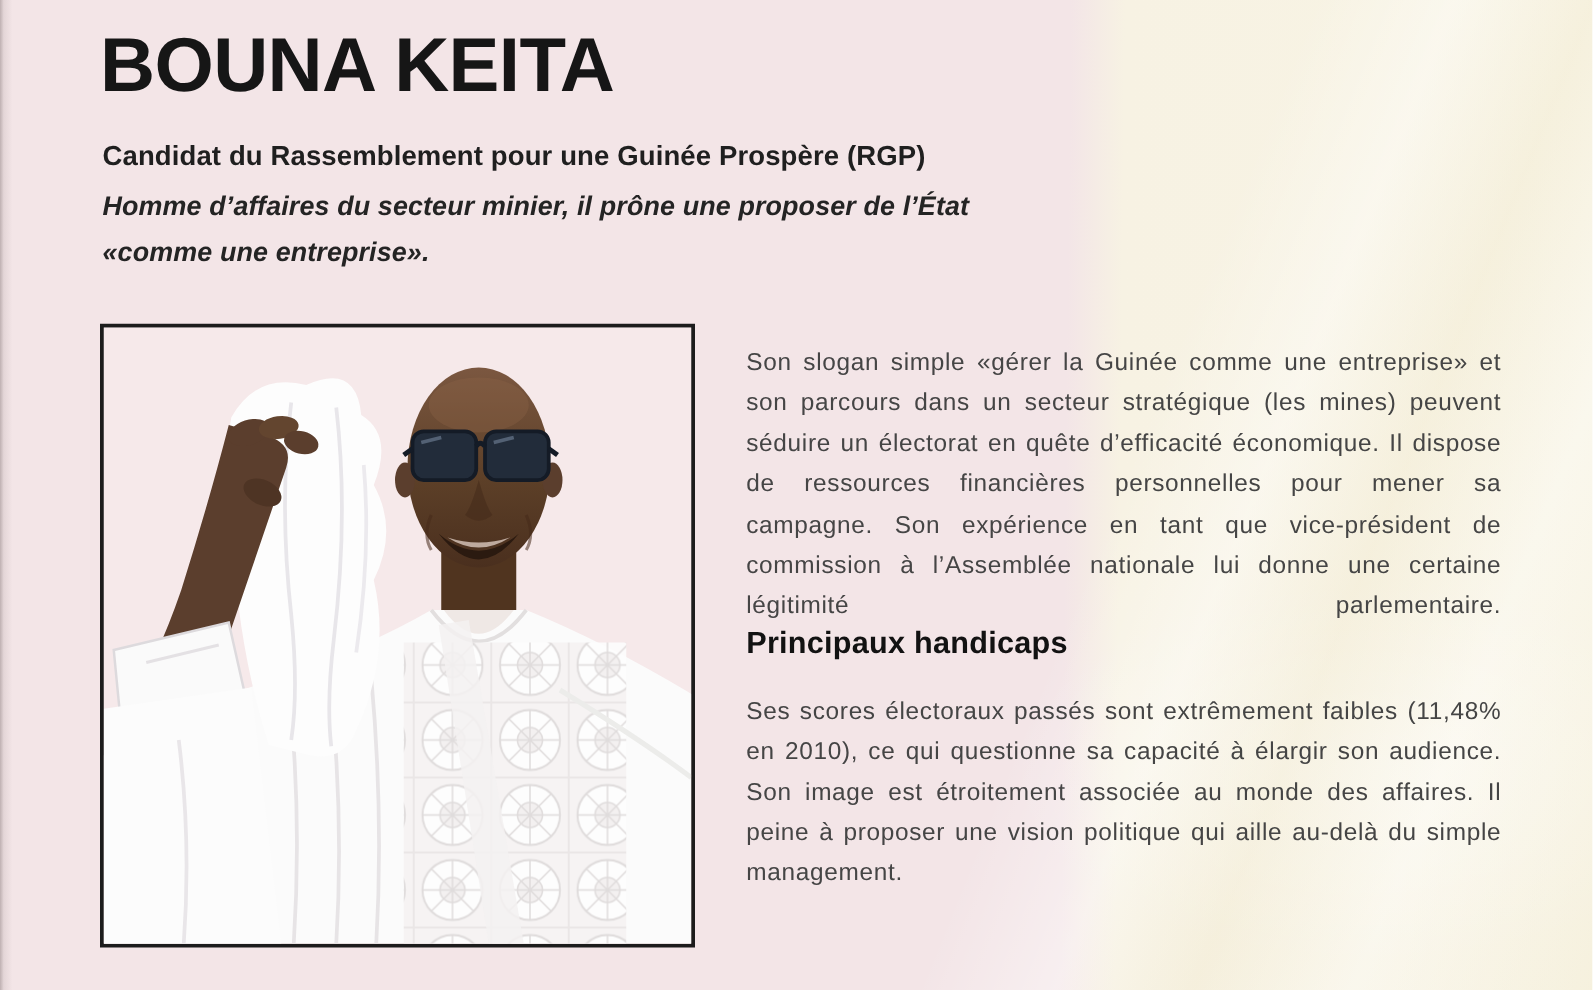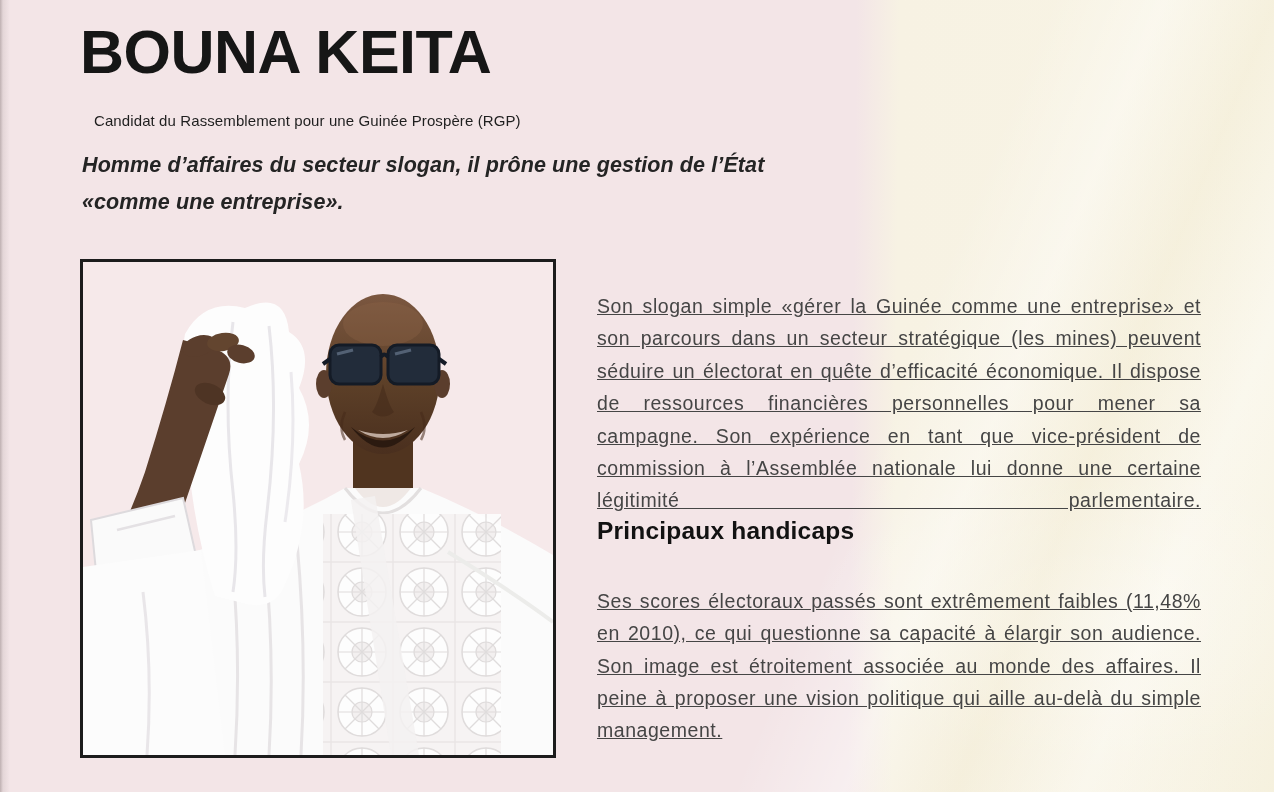--- a/index.html
+++ b/index.html
@@ -35,23 +35,22 @@
     pointer-events: none;
   }
 
   .title {
     position: absolute; left: 80px; top: 20px;
     font-size: 61px; line-height: 1.05; font-weight: 900;
     letter-spacing: -0.5px; color: #161616;
   }
   .subtitle {
     position: absolute; left: 82px; top: 112px;
-    font-size: 15px; font-weight: 400; color: #1f1f1f;
+    font-size: 22px; font-weight: 700; color: #1f1f1f;
     letter-spacing: 0.1px;
-    margin-left: 12px;
   }
   .tagline {
     position: absolute; left: 82px; top: 147px;
     font-size: 21.5px; font-weight: 600; font-style: italic;
     color: #242424; line-height: 37px; letter-spacing: 0.1px;
   }
   .tagline span { display: block; }
 
   .photo-frame {
     position: absolute; left: 80px; top: 259px;
@@ -65,43 +64,42 @@
   .col {
     position: absolute; left: 597px; top: 250px; width: 604px;
     color: #434343;
   }
   .col h2 {
     font-size: 24.5px; font-weight: 800; color: #121212;
     letter-spacing: 0.2px;
   }
   .col h2.second { }
   .col p {
-    margin-top: 40px;
+    margin-top: 24px;
     font-size: 19.5px; line-height: 32.4px;
     letter-spacing: 0.55px;
     text-align: justify;
     text-align-last: justify;
     -moz-text-align-last: justify;
     color: #454545;
-    text-decoration: underline;
   }
 </style>
 </head>
 <body>
 
 <div class="page">
   <div class="sheen"></div>
   <div class="edge-shadow"></div>
 
   <h1 class="title">BOUNA KEITA</h1>
 
   <div class="subtitle">Candidat du Rassemblement pour une Guinée Prospère (RGP)</div>
 
   <div class="tagline">
-    <span>Homme d’affaires du secteur slogan, il prône une gestion de l’État</span>
+    <span>Homme d’affaires du secteur minier, il prône une proposer de l’État</span>
     <span>«comme une entreprise».</span>
   </div>
 
   <figure class="photo-frame">
     <svg width="470" height="493" viewBox="0 0 470 493">
       <defs>
         <linearGradient id="skin" x1="0" y1="0" x2="0" y2="1">
           <stop offset="0" stop-color="#7b5740"></stop>
           <stop offset="0.55" stop-color="#5d4028"></stop>
           <stop offset="1" stop-color="#4a2f1e"></stop>

